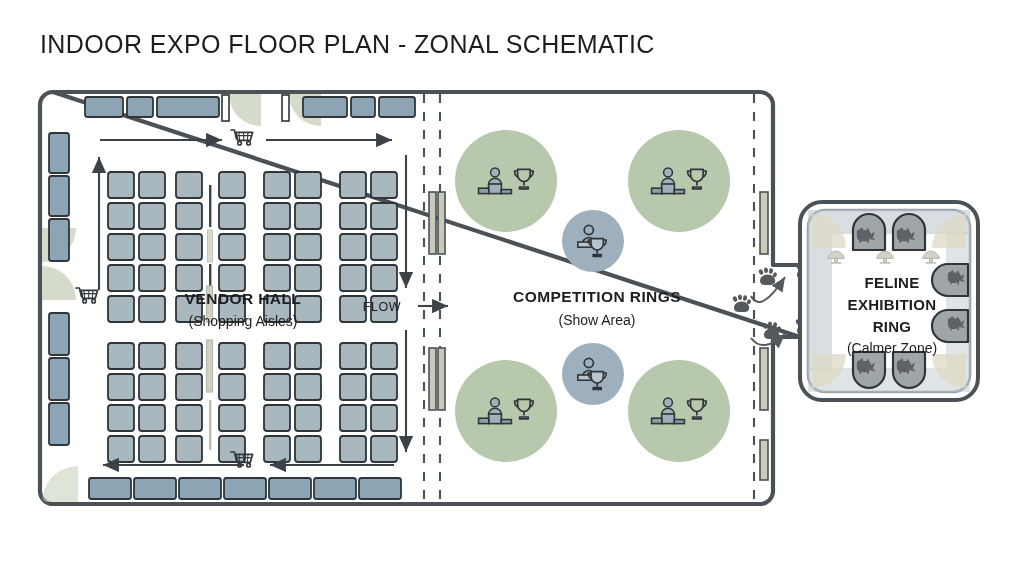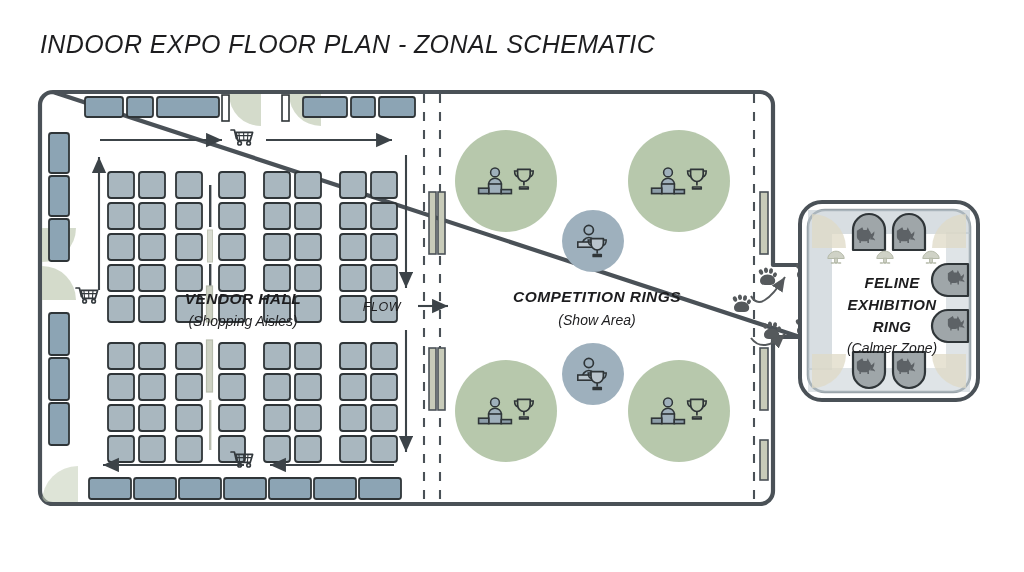--- a/index.html
+++ b/index.html
@@ -1,18 +1,18 @@
 <!DOCTYPE html>
 <html><head>
 <meta charset="utf-8">
 <style>
   html,body{margin:0;padding:0;background:#ffffff;}
   body{width:1024px;height:572px;overflow:hidden;
        font-family:"Liberation Sans","DejaVu Sans",sans-serif;}
-  #stage{position:relative;width:1024px;height:572px;background:#fff;font-style:italic;}
+  #stage{position:relative;width:1024px;height:572px;background:#fff;}
   #title{position:absolute;left:40px;top:30px;font-size:25px;letter-spacing:.4px;
          color:#1d1d1f;font-weight:400;white-space:nowrap;}
   svg{position:absolute;left:0;top:0;}
   .lbl{font-family:"Liberation Sans","DejaVu Sans",sans-serif;fill:#1d1d1f;}
   .lbl-main{font-size:15.5px;font-weight:700;letter-spacing:.4px;}
   .lbl-sub{font-size:14px;font-weight:400;}
   .lbl-flow{font-size:12.5px;font-weight:400;letter-spacing:.6px;}
   .lbl-fel{font-size:15px;font-weight:700;letter-spacing:.3px;}
 </style>
 </head>

